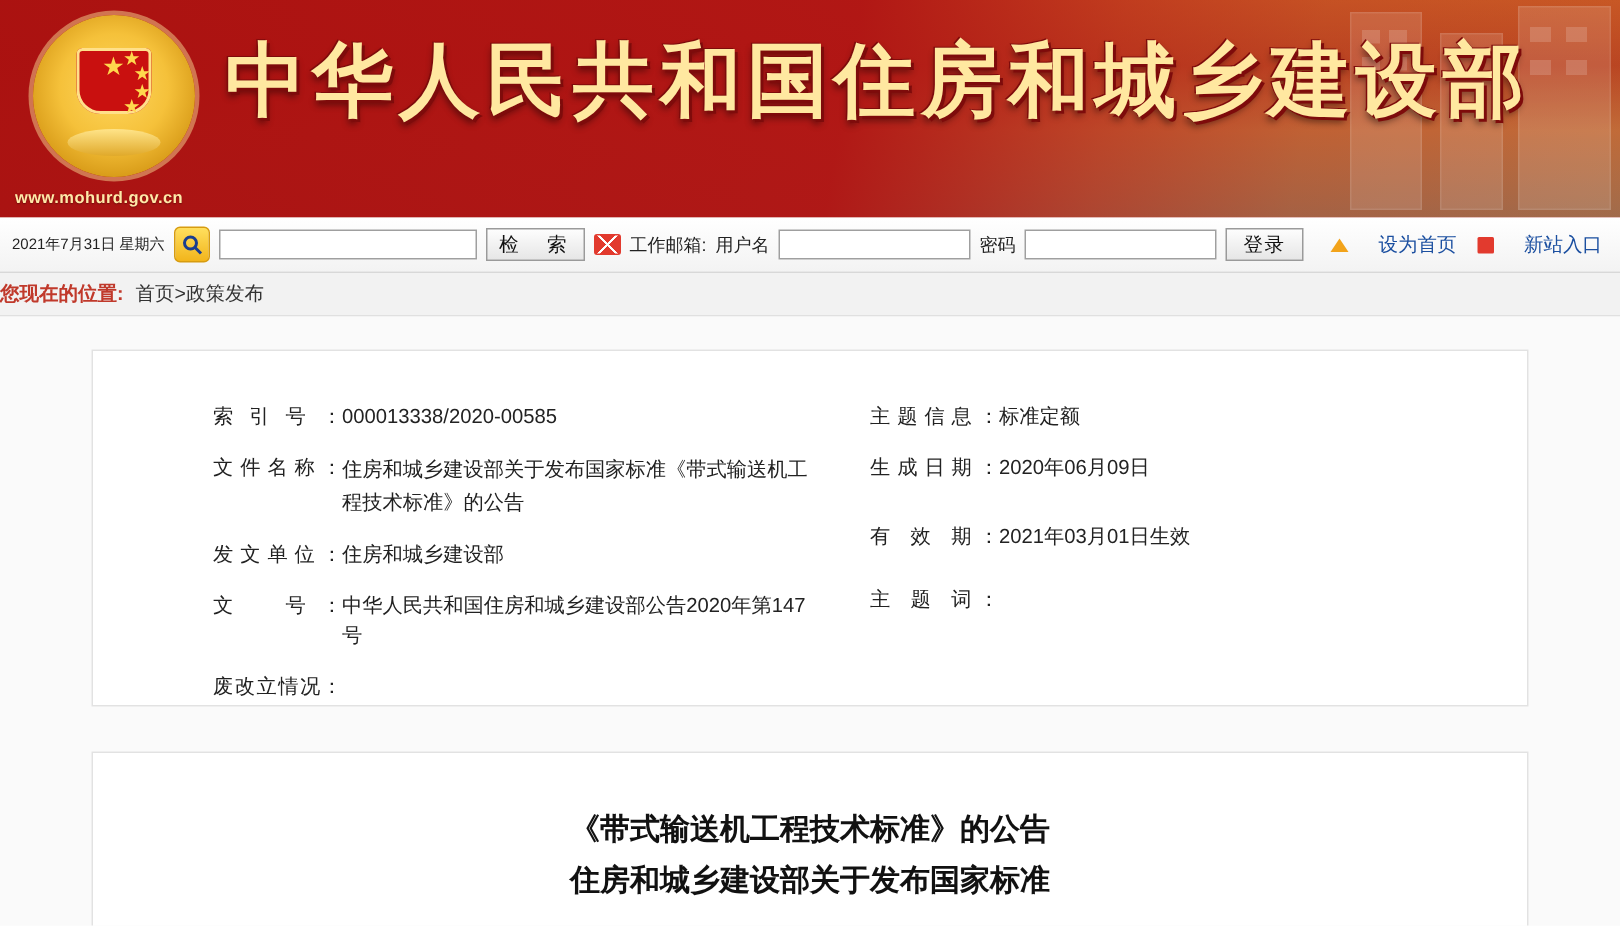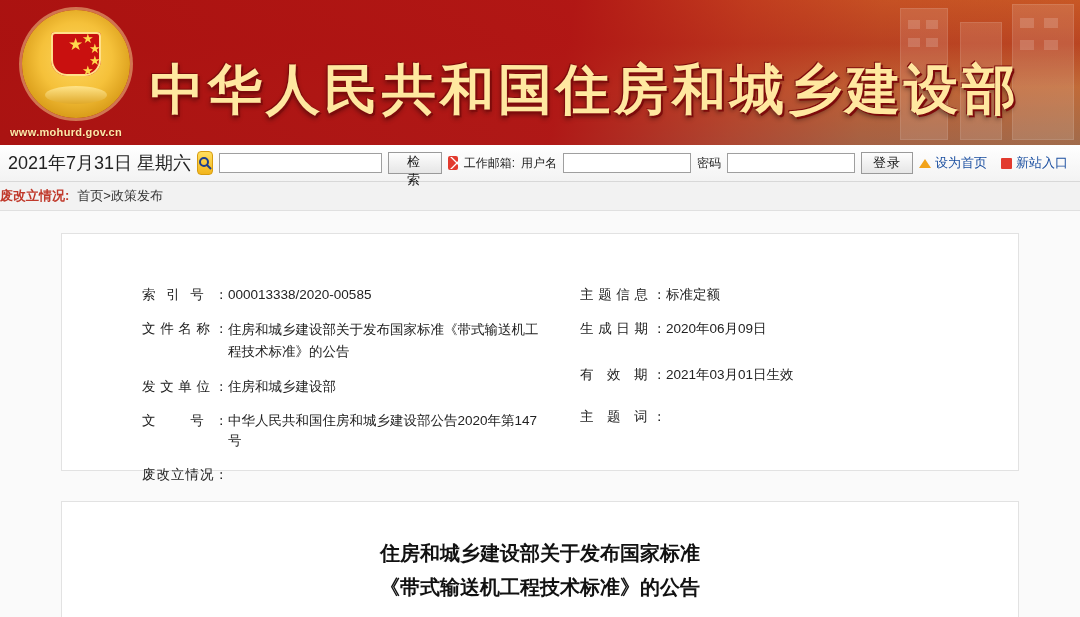--- a/index.html
+++ b/index.html
@@ -97,21 +97,20 @@
     font-family: "DejaVu Sans", sans-serif;
     font-size: 54px;
     font-weight: bold;
     letter-spacing: 4px;
     color: #ffe8a0;
     text-shadow:
       2px 2px 0 #7e0b0b,
       -1px -1px 0 #7e0b0b,
       0 3px 5px rgba(0,0,0,0.45);
     white-space: nowrap;
-    margin-top: 36px;
   }
   .banner-sub {
     position: absolute;
     left: 150px;
     top: 96px;
     width: 800px;
     text-align: center;
     font-size: 12.5px;
     font-weight: bold;
     color: #ffd9a6;
@@ -125,21 +124,21 @@
     position: relative;
     height: 36px;
     background: linear-gradient(180deg, #ffffff 0%, #f3f3f3 100%);
     border-bottom: 1px solid #d8d8d8;
     display: flex;
     align-items: center;
     padding: 0 8px;
     gap: 6px;
   }
   .tb-date {
-    font-size: 18px;
+    font-size: 10px;
     color: #222;
     white-space: nowrap;
   }
   .search-ico {
     width: 22px;
     height: 22px;
     border-radius: 4px;
     background: linear-gradient(180deg, #ffdf5e, #f2b51c);
     border: 1px solid #d79c10;
     display: flex;
@@ -196,21 +195,21 @@
     align-items: center;
     gap: 14px;
     padding-right: 4px;
   }
   .tb-link {
     font-size: 13px;
     color: #1b4fa0;
     text-decoration: none;
     display: flex;
     align-items: center;
-    gap: 4px;
+    gap: 20px;
     white-space: nowrap;
     cursor: pointer;
   }
   .home-ico {
     width: 0; height: 0;
     border-left: 6px solid transparent;
     border-right: 6px solid transparent;
     border-bottom: 9px solid #f2a31a;
   }
   .flag-ico {
@@ -250,21 +249,21 @@
     box-sizing: border-box;
   }
   .meta-panel {
     height: 238px;
     padding: 34px 0 0 0;
   }
   .meta-grid {
     display: flex;
     padding: 0 20px;
   }
-  .meta-col { width: 50%; margin-top: 17px; }
+  .meta-col { width: 50%; }
   .meta-col.left { padding-left: 60px; box-sizing: border-box; }
   .meta-col.right { padding-left: 40px; box-sizing: border-box; }
   .meta-row {
     display: flex;
     margin-bottom: 14px;
     font-size: 13.5px;
     line-height: 20px;
   }
   .meta-key {
     width: 86px;
@@ -354,21 +353,21 @@
       <span>设为首页</span>
     </a>
     <a class="tb-link">
       <span class="flag-ico"></span>
       <span>新站入口</span>
     </a>
   </span>
 </div>
 
 <div class="crumb-bar">
-  <span class="crumb-label">废改立情况:</span>
+  <span class="crumb-label">您现在的位置:</span>
   <span class="crumb-path">
     <a>首页</a><span>&gt;</span><span>政策发布</span>
   </span>
 </div>
 
 <div class="content">
 
   <div class="panel meta-panel">
     <div class="meta-grid">
       <div class="meta-col left">
@@ -409,17 +408,17 @@
         </div>
         <div class="meta-row" style="margin-top:22px;">
           <span class="meta-key">主 题 词</span>
           <span class="meta-val"></span>
         </div>
       </div>
     </div>
   </div>
 
   <div class="panel doc-panel">
+    <div class="doc-title">《带式输送机工程技术标准》的公告</div>
     <div class="doc-title">住房和城乡建设部关于发布国家标准</div>
-    <div class="doc-title">《带式输送机工程技术标准》的公告</div>
   </div>
 
 </div>
 
 </body></html>

